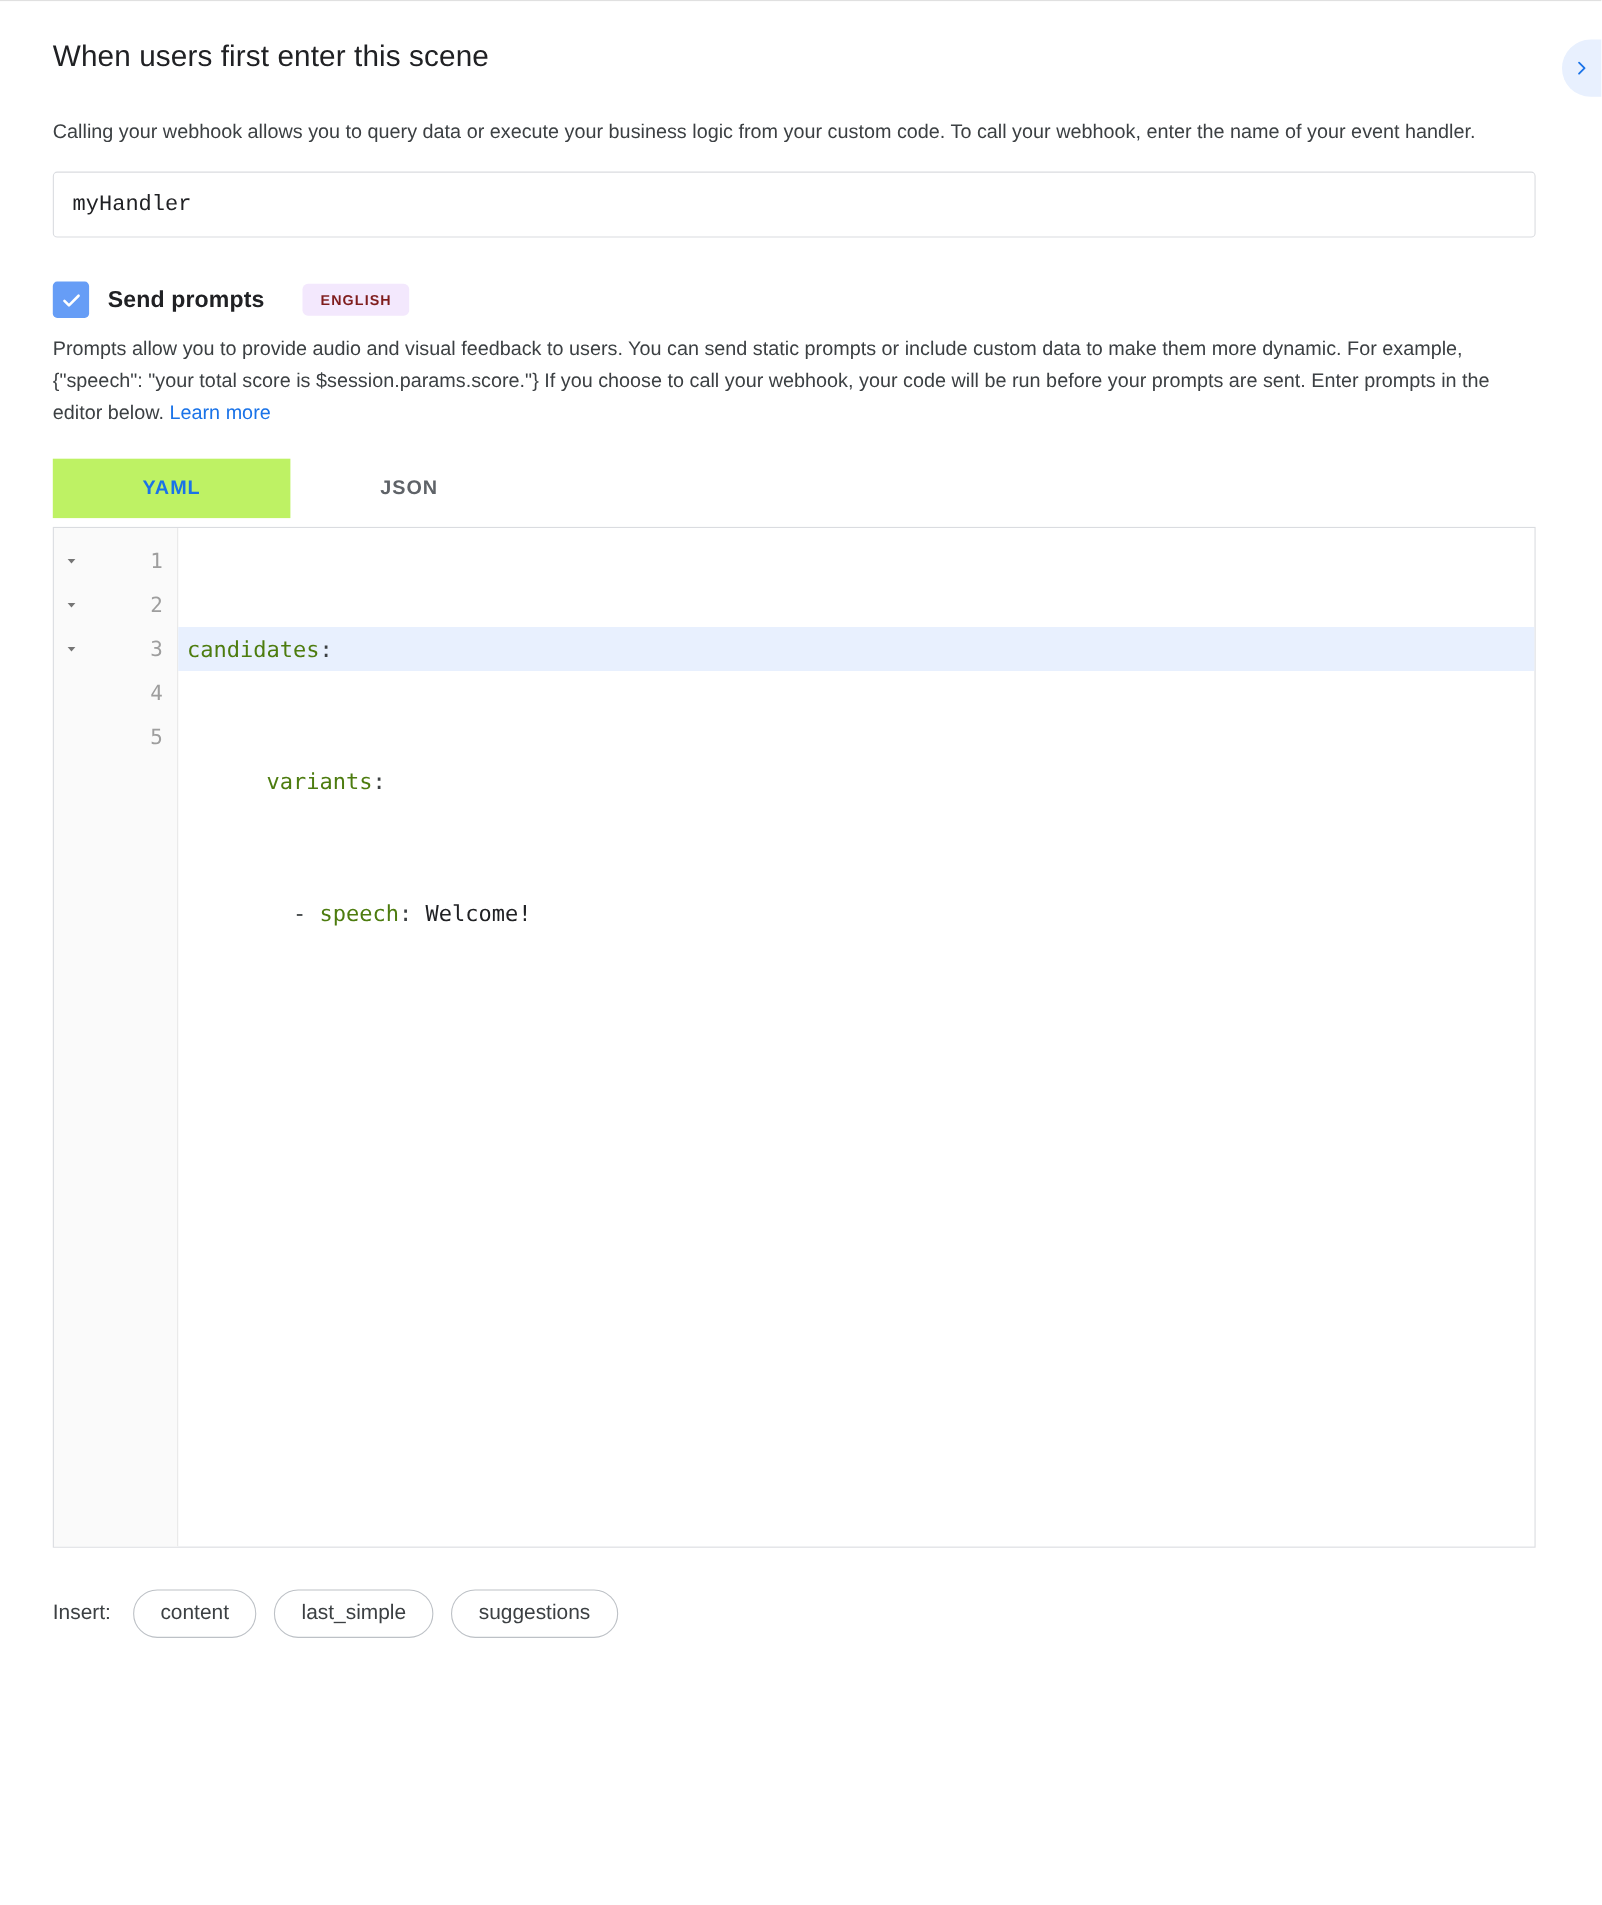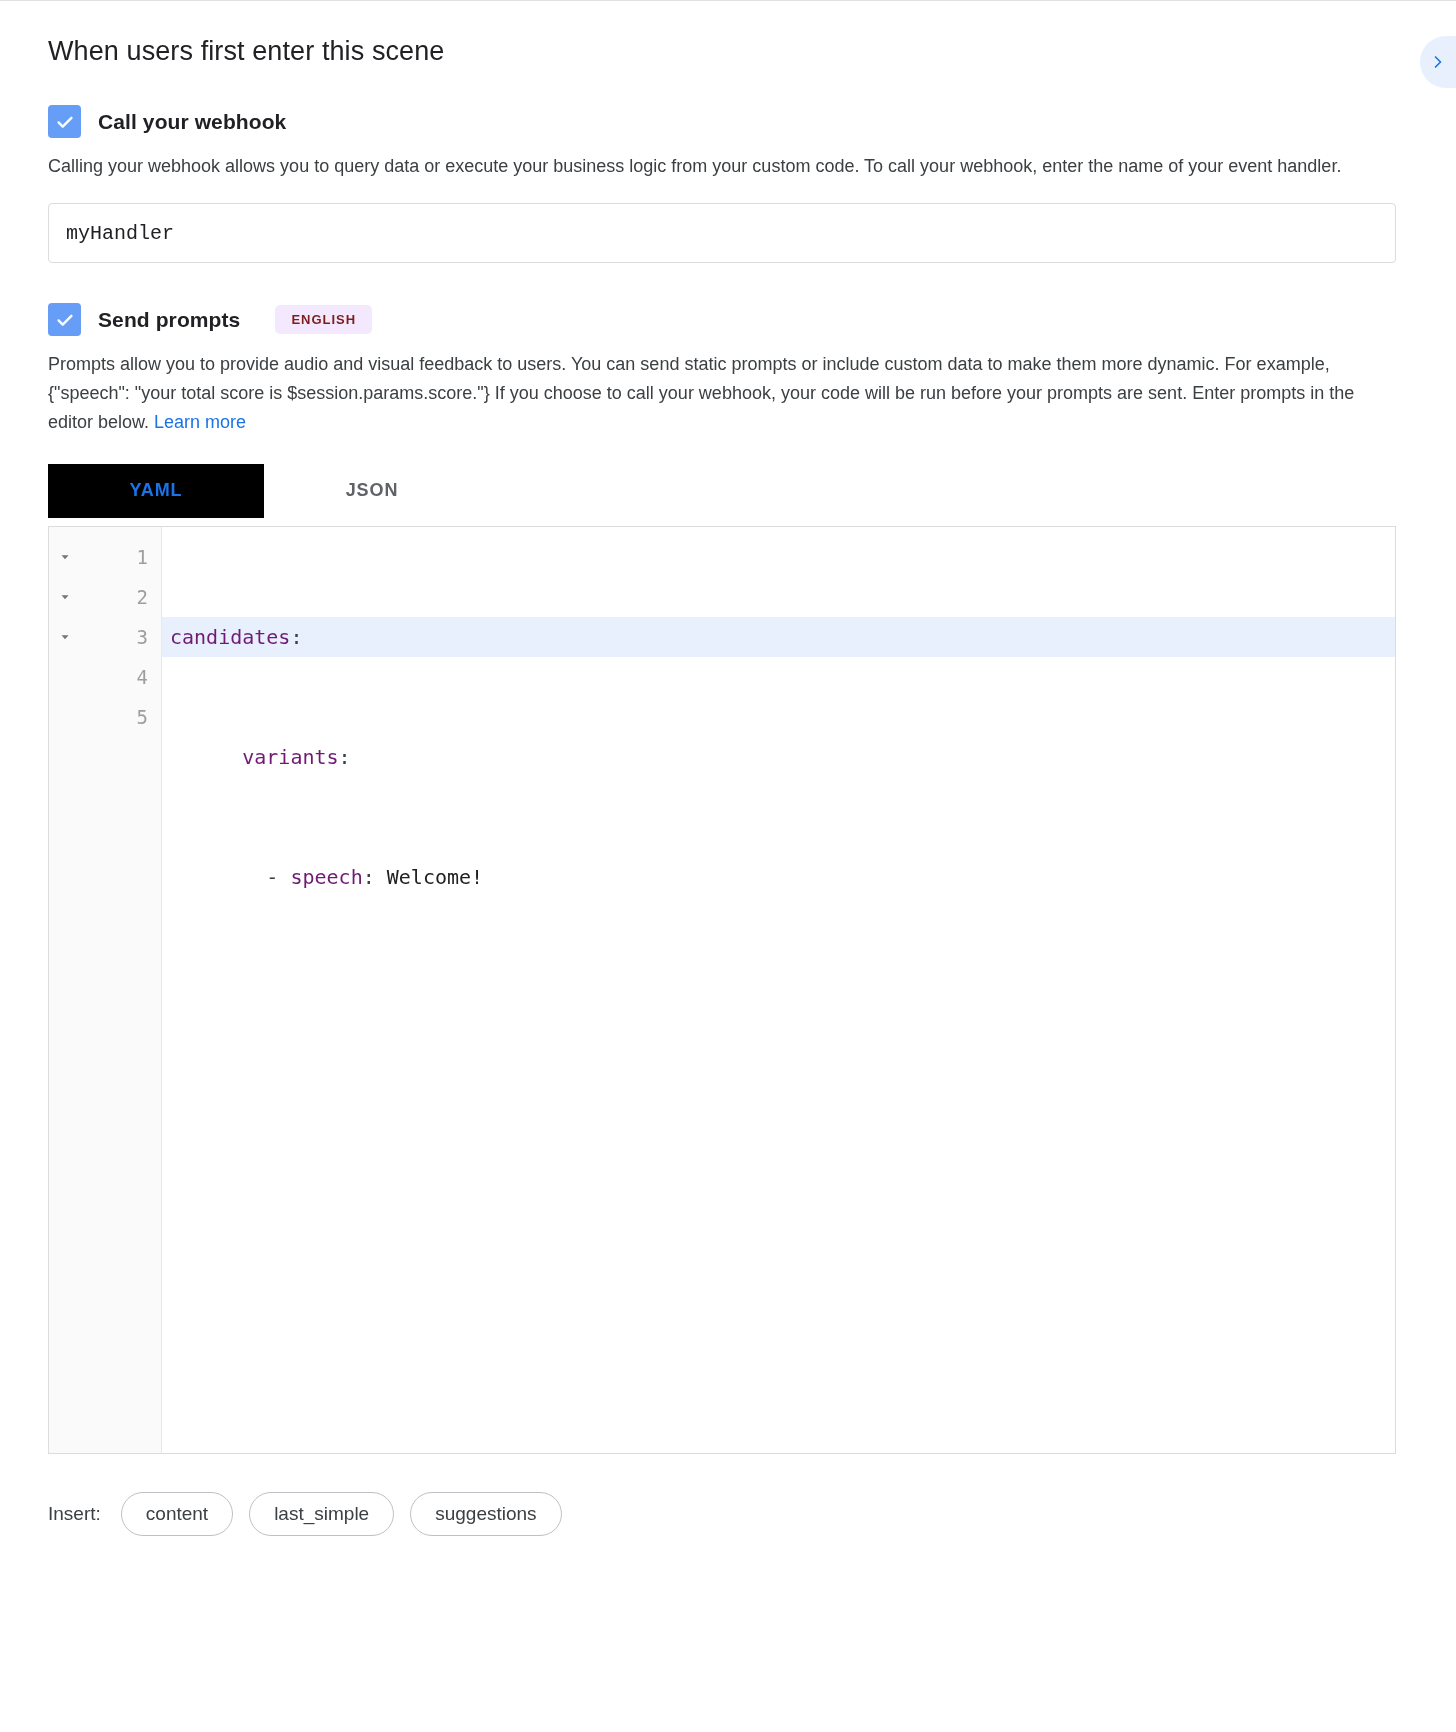--- a/index.html
+++ b/index.html
@@ -127,21 +127,21 @@
     font-size: 18px;
     font-weight: 700;
     letter-spacing: .9px;
     color: #5f6368;
     cursor: pointer;
     background: transparent;
     border: none;
     font-family: "Liberation Sans", sans-serif;
   }
   .tab.active {
-    background: #000000;
+    background: #bef264;
     color: #1a73e8;
   }
 
   
   .editor {
     width: 1348px;
     height: 928px;
     border: 1px solid #dadce0;
     border-top: 1px solid #dadce0;
     display: flex;
@@ -190,21 +190,21 @@
     color: #202124;
     position: relative;
   }
   .code-line {
     height: 40px;
     padding-left: 8px;
   }
   .code-line.highlight {
     background: #e8f0fe;
   }
-  .tok-key { color: #701a75; }
+  .tok-key { color: #4d7c0f; }
   .tok-punct { color: #3c4043; }
   .tok-str { color: #202124; }
 
   
   .insert-row {
     display: flex;
     align-items: center;
     gap: 16px;
     margin-top: 38px;
     padding-bottom: 30px;
@@ -239,30 +239,20 @@
   <div class="side-expander">
     <span>
       <svg width="20" height="20" viewBox="0 0 24 24">
           <path d="M9 6l6 6-6 6" fill="none" stroke="#1a73e8" stroke-width="2" stroke-linecap="round" stroke-linejoin="round"></path>
         </svg>
     </span>
   </div>
 
   <h1 class="section-title">When users first enter this scene</h1>
 
-  <div class="check-row">
-    <span class="checkbox">
-      <span>
-        <svg width="22" height="22" viewBox="0 0 24 24">
-            <path d="M5 12.5l4.5 4.5L19 7.5" fill="none" stroke="#ffffff" stroke-width="2.6" stroke-linecap="round" stroke-linejoin="round"></path>
-          </svg>
-      </span>
-    </span>
-    <span class="check-label">Call your webhook</span>
-  </div>
 
   <p class="desc">Calling your webhook allows you to query data or execute your business logic from your custom code. To call your webhook, enter the name of your event handler.</p>
 
   <input class="text-field" type="text" value="myHandler" placeholder="Enter event handler name" style="">
 
   <div class="check-row">
     <span class="checkbox">
       <span>
         <svg width="22" height="22" viewBox="0 0 24 24">
             <path d="M5 12.5l4.5 4.5L19 7.5" fill="none" stroke="#ffffff" stroke-width="2.6" stroke-linecap="round" stroke-linejoin="round"></path>

